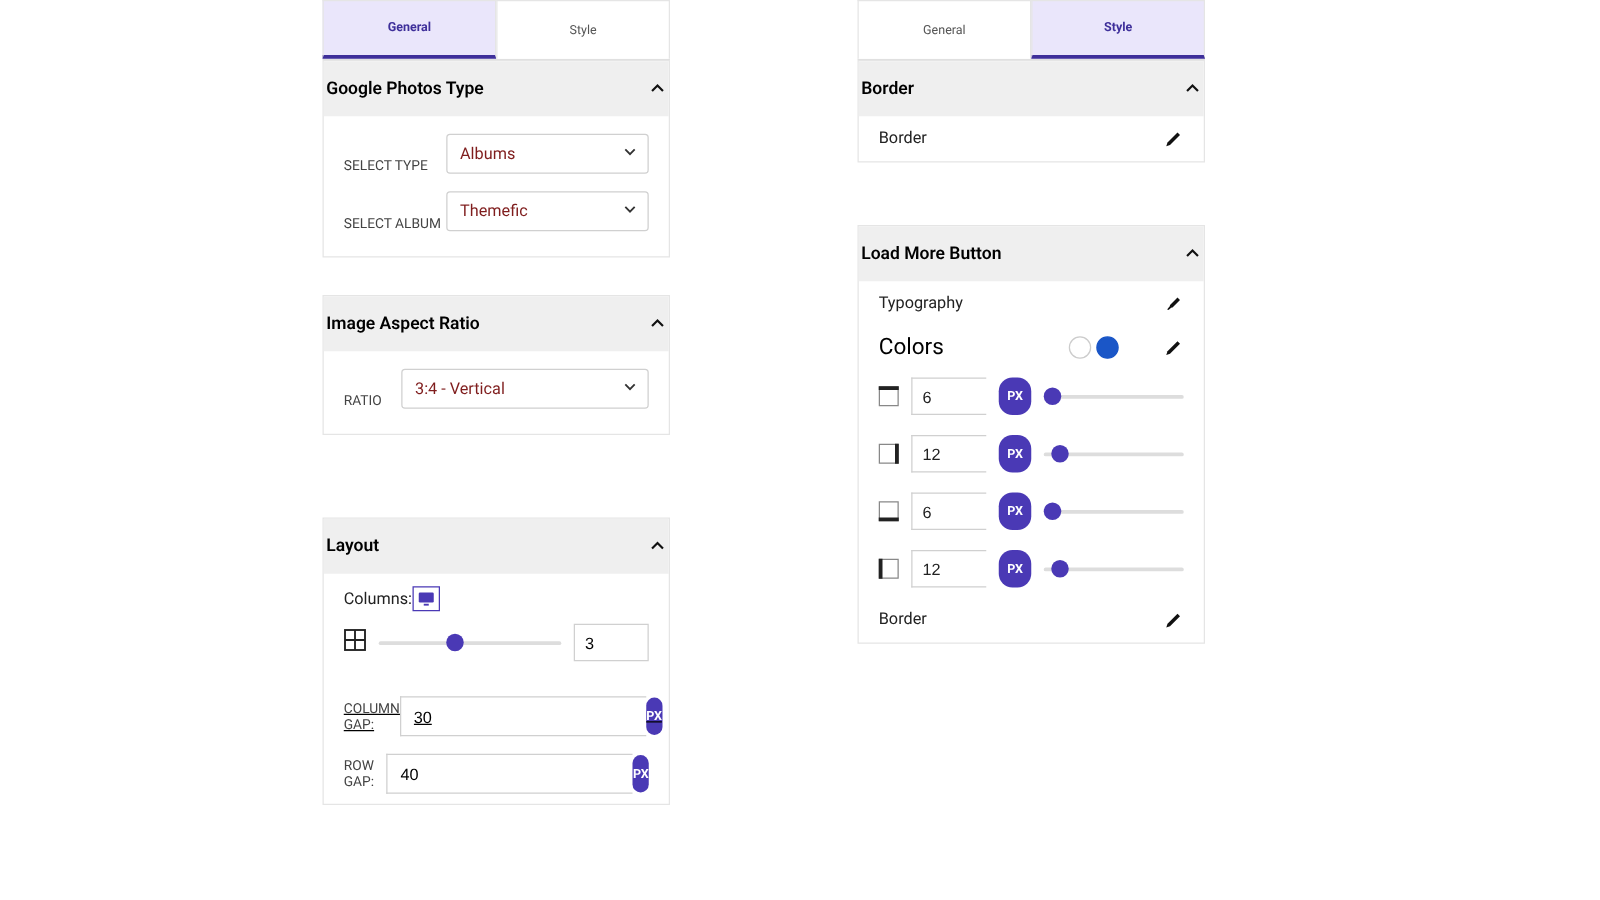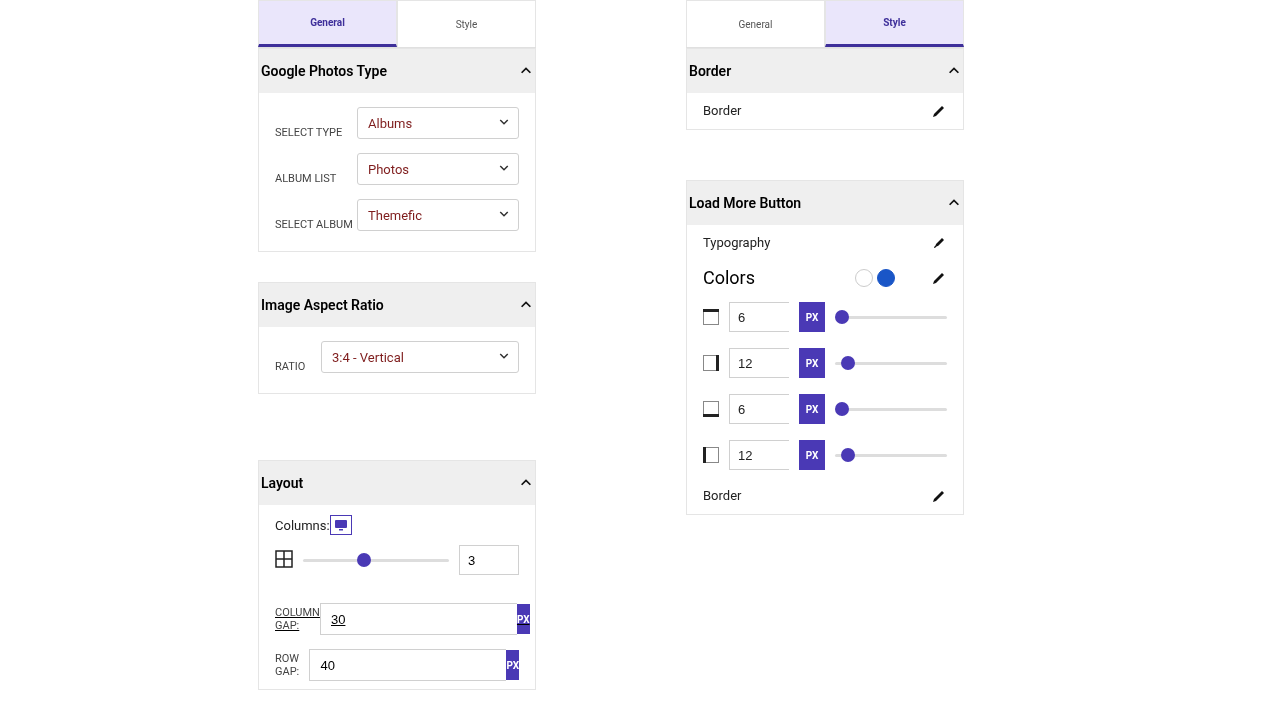--- a/index.html
+++ b/index.html
@@ -69,21 +69,21 @@
 .side-right .bar{ right:-1px; top:-1px; bottom:-1px; width:3px;}
 .side-bottom .bar{ left:-1px; right:-1px; bottom:-1px; height:3px;}
 .side-left .bar{ left:-1px; top:-1px; bottom:-1px; width:3px;}
 
 .numbox{
   width:60px; height:30px; border:1px solid #d0d0d0; border-right:none;
   padding:0 8px; font-size:13px; color:#222; background:#fff;
 }
 .unit{
   width:26px; height:30px; background:#4a39b5; color:#fff; font-size:10px; font-weight:700;
-  display:flex; align-items:center; justify-content:center;
+  display:flex; align-items:center; justify-content:center;border-radius:11px;
 }
 .slider{ flex:1; position:relative; height:16px; display:flex; align-items:center;}
 .track{ height:3px; background:#ddd; width:100%; border-radius:2px; position:relative;}
 .thumb{
   position:absolute; top:50%; transform:translate(-50%,-50%);
   width:14px; height:14px; border-radius:50%; background:#4a39b5;
 }
 
 .cols-head{ display:flex; align-items:center; padding:0 16px;}
 .cols-head .lbl2{ font-size:13px; color:#222;}
@@ -132,29 +132,20 @@
           <div class="row">
             <label class="cap">Select Type</label>
             <div class="select">
               <span>Albums</span>
               <span class="carrot"><svg width="12" height="12" viewBox="0 0 16 16">
                     <polyline points="3 6 8 11 13 6"></polyline>
                   </svg></span>
             </div>
           </div>
           <div class="row">
-            <label class="cap">Album List</label>
-            <div class="select">
-              <span>Photos</span>
-              <span class="carrot"><svg width="12" height="12" viewBox="0 0 16 16">
-                    <polyline points="3 6 8 11 13 6"></polyline>
-                  </svg></span>
-            </div>
-          </div>
-          <div class="row">
             <label class="cap">Select Album</label>
             <div class="select">
               <span>Themefic</span>
               <span class="carrot"><svg width="12" height="12" viewBox="0 0 16 16">
                     <polyline points="3 6 8 11 13 6"></polyline>
                   </svg></span>
             </div>
           </div>
         </div>
       </div>

